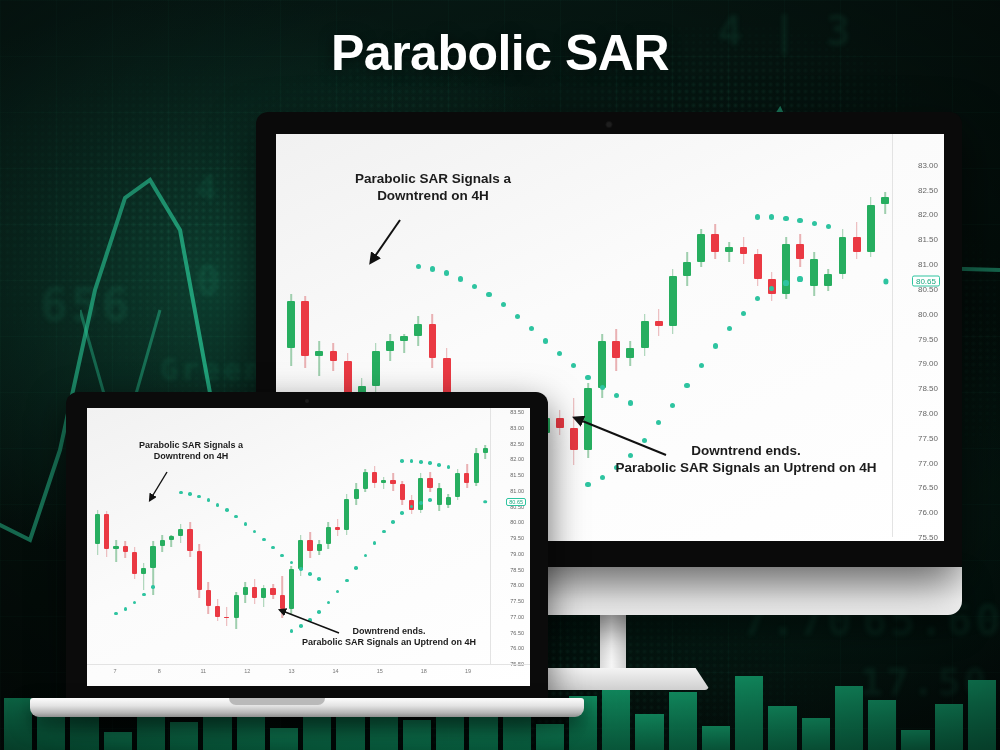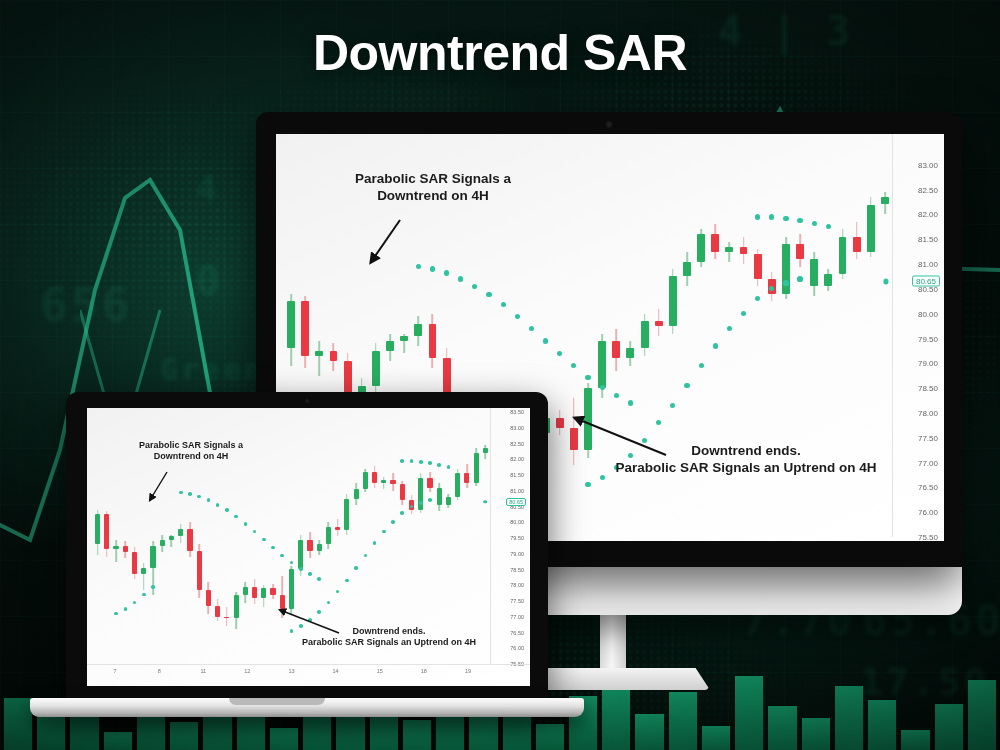--- a/index.html
+++ b/index.html
@@ -223,21 +223,21 @@
       <i style="height:64px"></i>
       <i style="height:50px"></i>
     <i style="height:20px"></i>
       <i style="height:46px"></i>
       <i style="height:70px"></i>
   </div>
 
   <div class="bg-vignette"></div>
 </div>
 
-<h1 id="title">Downtrend SAR</h1>
+<h1 id="title">Parabolic SAR</h1>
 
 <div id="monitor">
   <div class="mon-bezel">
     <div class="webcam"></div>
   </div>
   <div class="mon-screen">
     <div class="chart" id="mon-chart">
         <div class="axis-y" style="width: 52px; font-size: 8px;">
           <div class="ytick" style="top: 30.8125px;">83.00</div>
           <div class="ytick" style="top: 55.625px;">82.50</div>

